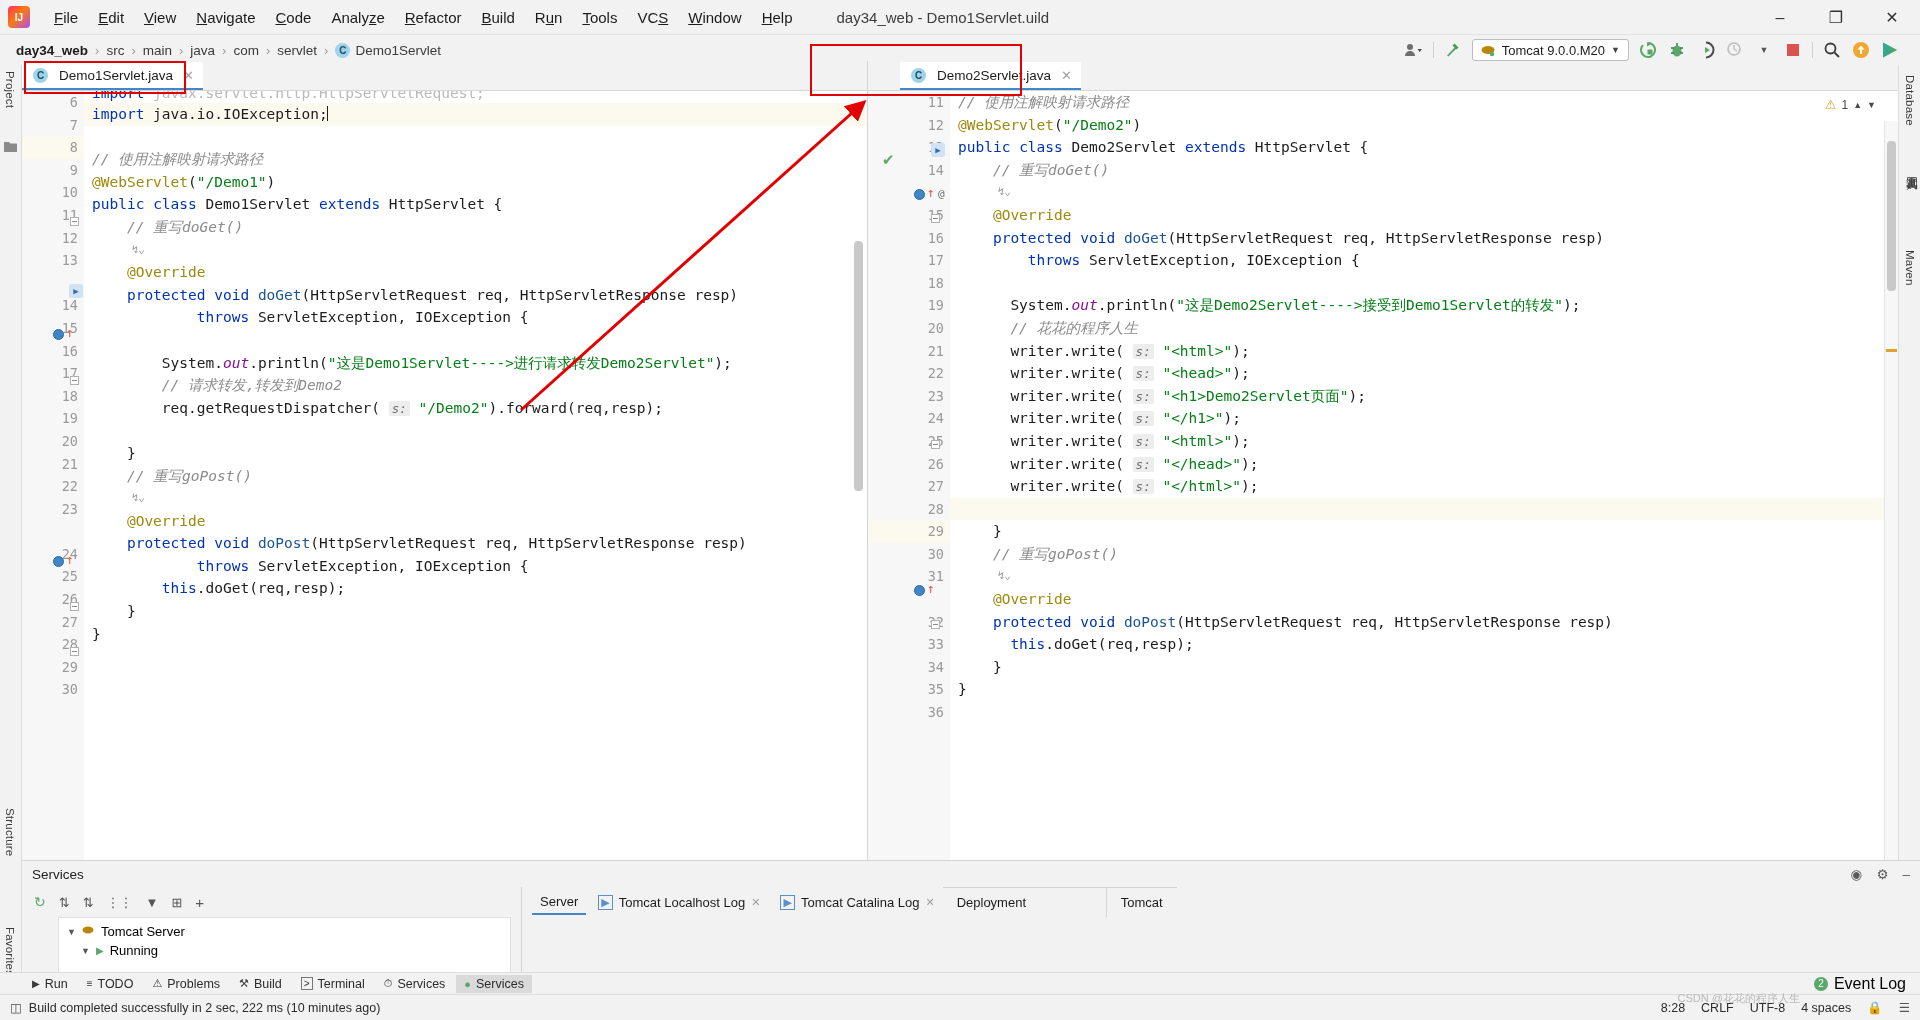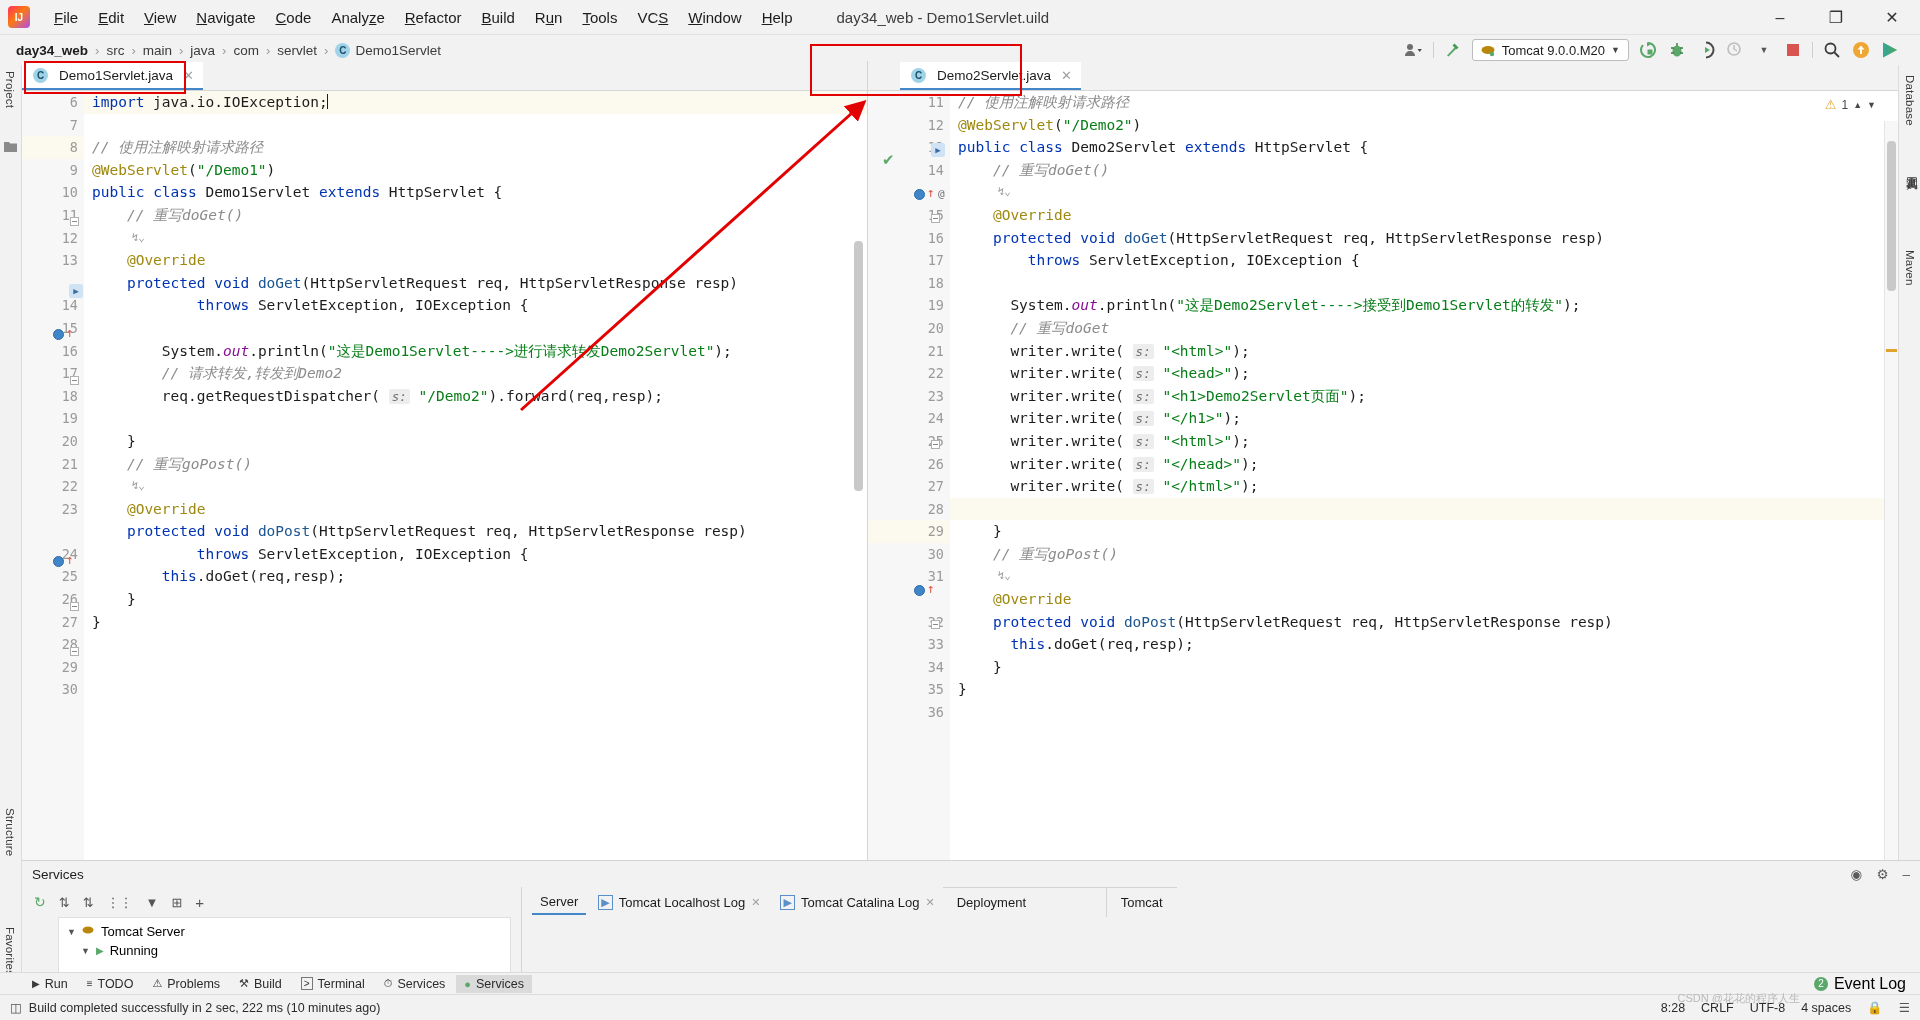--- a/index.html
+++ b/index.html
@@ -408,20 +408,21 @@
           <span class="mk" style="left:31px;top:238px;"><span class="bp-ov"></span></span>
           <span class="mk" style="left:44px;top:234px;"><span class="arrow-up">↑</span></span>
           <span class="mk" style="left:48px;top:284px;"><span class="fold"></span></span>
           <span class="mk" style="left:31px;top:465px;"><span class="bp-ov"></span></span>
           <span class="mk" style="left:44px;top:461px;"><span class="arrow-up">↑</span></span>
           <span class="mk" style="left:48px;top:510px;"><span class="fold"></span></span>
           <span class="mk" style="left:48px;top:555px;"><span class="fold"></span></span>
         </div>
 
         <div class="code">
+          <div class="row" style="color:#b9b9b9;overflow:hidden;height:12px;line-height:4px;"><span class="kw">import</span> javax.servlet.http.HttpServletRequest;</div>
           <div class="row hl"><span class="kw">import</span> java.io.IOException;<span class="cursor"></span></div>
           <div class="row"> </div>
           <div class="row"><span class="cmt">// 使用注解映射请求路径</span></div>
           <div class="row"><span class="ann">@WebServlet</span>(<span class="str">"/Demo1"</span>)</div>
           <div class="row"><span class="kw">public</span> <span class="kw">class</span> <span class="typ">Demo1Servlet</span> <span class="kw">extends</span> <span class="typ">HttpServlet</span> {</div>
           <div class="row">    <span class="cmt">// 重写doGet()</span></div>
           <div class="row" style="color:#9a9a9a;font-size:11px;">      ↯⌄</div>
           <div class="row">    <span class="ann">@Override</span></div>
           <div class="row">    <span class="kw">protected</span> <span class="kw">void</span> <span class="mth">doGet</span>(<span class="typ">HttpServletRequest</span> req, <span class="typ">HttpServletResponse</span> resp)</div>
           <div class="row">            <span class="kw">throws</span> <span class="typ">ServletException</span>, <span class="typ">IOException</span> {</div>
@@ -498,21 +499,21 @@
           <div class="row"><span class="cmt">// 使用注解映射请求路径</span></div>
           <div class="row"><span class="ann">@WebServlet</span>(<span class="str">"/Demo2"</span>)</div>
           <div class="row"><span class="kw">public</span> <span class="kw">class</span> <span class="typ">Demo2Servlet</span> <span class="kw">extends</span> <span class="typ">HttpServlet</span> {</div>
           <div class="row">    <span class="cmt">// 重写doGet()</span></div>
           <div class="row" style="color:#9a9a9a;font-size:11px;">      ↯⌄</div>
           <div class="row">    <span class="ann">@Override</span></div>
           <div class="row">    <span class="kw">protected</span> <span class="kw">void</span> <span class="mth">doGet</span>(<span class="typ">HttpServletRequest</span> req, <span class="typ">HttpServletResponse</span> resp)</div>
           <div class="row">        <span class="kw">throws</span> <span class="typ">ServletException</span>, <span class="typ">IOException</span> {</div>
           <div class="row"> </div>
           <div class="row">      System.<span class="fld">out</span>.println(<span class="str">"这是Demo2Servlet----&gt;接受到Demo1Servlet的转发"</span>);</div>
-          <div class="row">      <span class="cmt">// 重写doGet</span></div>
+          <div class="row">      <span class="cmt">// 花花的程序人生</span></div>
           <div class="row">      writer.write( <span class="hint">s:</span> <span class="str">"&lt;html&gt;"</span>);</div>
           <div class="row">      writer.write( <span class="hint">s:</span> <span class="str">"&lt;head&gt;"</span>);</div>
           <div class="row">      writer.write( <span class="hint">s:</span> <span class="str">"&lt;h1&gt;Demo2Servlet页面"</span>);</div>
           <div class="row">      writer.write( <span class="hint">s:</span> <span class="str">"&lt;/h1&gt;"</span>);</div>
           <div class="row">      writer.write( <span class="hint">s:</span> <span class="str">"&lt;html&gt;"</span>);</div>
           <div class="row">      writer.write( <span class="hint">s:</span> <span class="str">"&lt;/head&gt;"</span>);</div>
           <div class="row">      writer.write( <span class="hint">s:</span> <span class="str">"&lt;/html&gt;"</span>);</div>
           <div class="row hl"> </div>
           <div class="row">    }</div>
           <div class="row">    <span class="cmt">// 重写goPost()</span></div>

